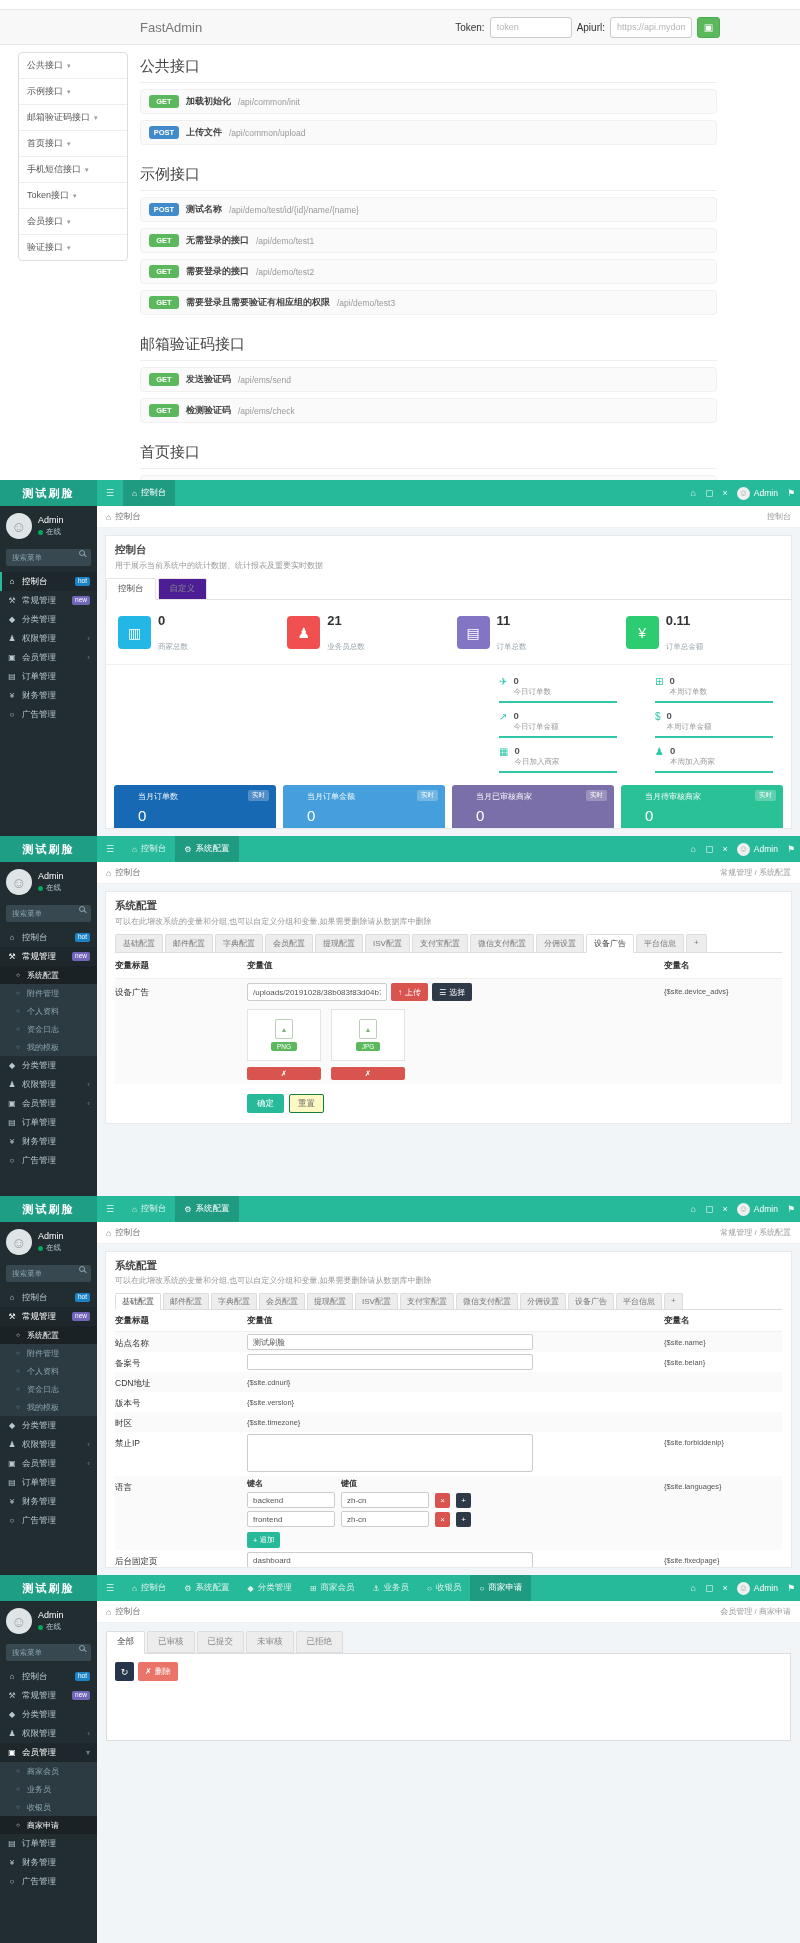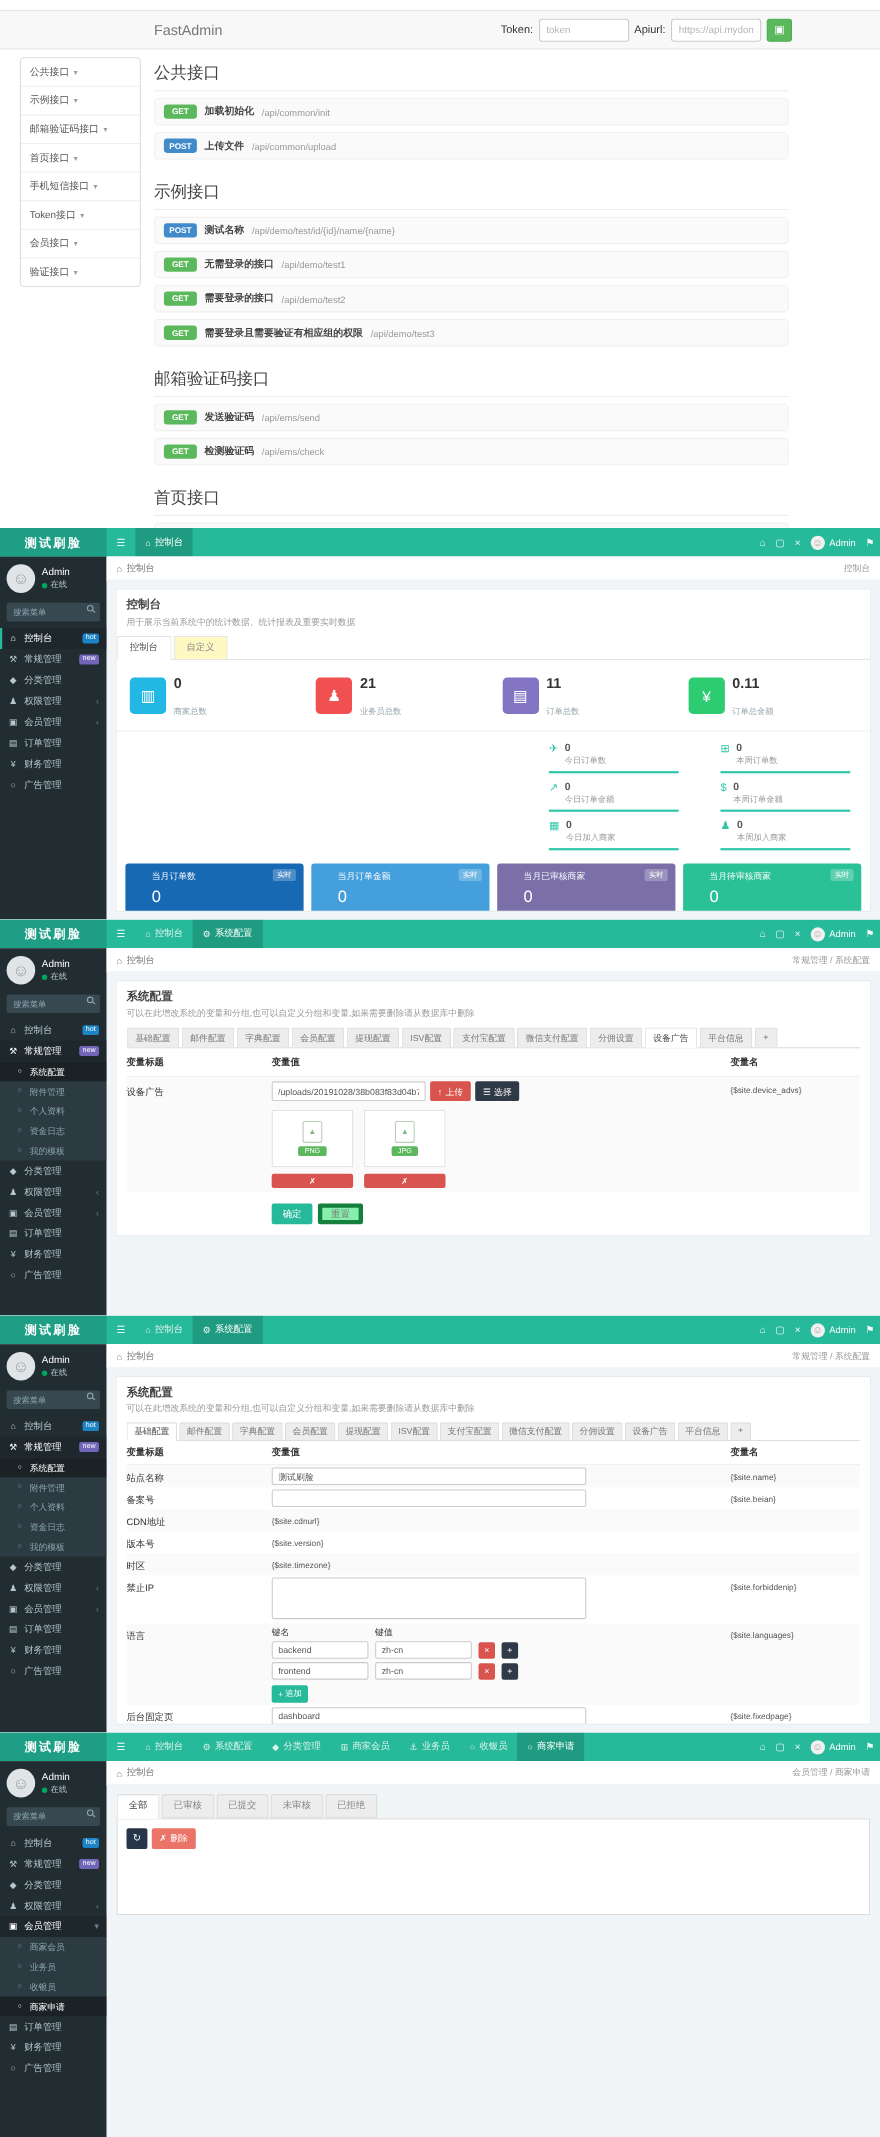--- a/index.html
+++ b/index.html
@@ -75,21 +75,21 @@
 .content{flex:1;padding:7px 8px;min-height:0}
 .content.flexcol{display:flex;flex-direction:column}
 .panel{background:#fff;border:1px solid #e7eaec}
 .panel.fill{flex:1;overflow:hidden}
 
 
 .db-head{padding:7px 9px 0}
 .db-title{font-size:10.5px;font-weight:bold;color:#444}
 .db-sub{font-size:8px;color:#999;margin-top:3px}
 .db-tabs{display:flex;gap:2px;margin-top:7px;border-bottom:1px solid #e4e4e4}
-.db-tab{padding:4px 11px;font-size:8.5px;color:#888;background:#fef9c3;border:1px solid #e4e4e4;border-bottom:none;border-radius:2px 2px 0 0}
+.db-tab{padding:4px 11px;font-size:8.5px;color:#888;background:#4c1d95;border:1px solid #e4e4e4;border-bottom:none;border-radius:2px 2px 0 0}
 .db-tab.active{background:#fff;color:#555;margin-bottom:-1px;border-bottom:1px solid #fff}
 .cards{display:flex;border-bottom:1px solid #f0f0f0;padding:9px 4px 8px}
 .card{flex:1;display:flex;align-items:center;gap:7px;padding:4px 8px}
 .cicon{width:33px;height:33px;border-radius:4px;color:#fff;font-size:14px;display:flex;align-items:center;justify-content:center;flex-shrink:0}
 .cval{font-size:13px;font-weight:bold;color:#333}
 .clab{font-size:7.5px;color:#98a6ad;margin-top:14px}
 .mini{display:grid;grid-template-columns:118px 118px;gap:7px 38px;justify-content:end;padding:10px 18px 2px}
 .mini-item{display:flex;align-items:flex-start;gap:6px;border-bottom:2px solid #2fc7a7;padding-bottom:4px}
 .mini-ic{color:#2fc7a7;font-size:10px;margin-top:1px}
 .mini-val{font-size:9.5px;color:#555;font-weight:bold}
@@ -114,33 +114,33 @@
 .cfg-val{flex:1;min-width:0}
 .cfg-inline{display:flex;align-items:center;gap:4px}
 .cfg-name{width:118px;font-size:7.5px;color:#555;padding-top:4px;flex-shrink:0}
 .inp{height:18px;border:1px solid #ccc;border-radius:2px;font-size:8px;padding:0 5px;color:#555;background:#fff}
 .inp.focus{border-color:#66afe9;box-shadow:0 0 4px rgba(102,175,233,.6)}
 .inp-lg{width:286px}
 .upl{width:140px}
 .btn{border-radius:2px;color:#fff;font-size:8px;height:18px;padding:0 7px;display:inline-flex;align-items:center;gap:3px}
 .btn-red{background:#d9534f}
 .btn-dark{background:#2f3a48}
-.btn-gray{background:#86efac;border:4px solid #15803d;color:#777}
+.btn-gray{background:#fef9c3;border:1px solid #15803d;color:#777}
 .att-row{display:flex;gap:10px;margin-top:8px}
 .att{width:74px}
 .att-card{height:52px;border:1px solid #e4e4e4;background:#fff;display:flex;flex-direction:column;align-items:center;justify-content:center;gap:3px}
 .att-file{width:18px;height:20px;border:1px solid #b9cdb9;border-radius:2px;display:flex;align-items:center;justify-content:center;font-size:7px;color:#7ab87a}
 .att-tag{background:#5cb85c;color:#fff;font-size:6.5px;padding:1px 6px;border-radius:2px}
 .att-del{margin-top:6px;height:13px;background:#d9534f;color:#fff;font-size:7.5px;display:flex;align-items:center;justify-content:center;border-radius:2px;cursor:pointer}
 .form-btns{display:flex;gap:5px;padding:10px 0 10px 132px}
 .btn-submit{background:var(--teal);height:19px;font-size:8.5px;padding:0 10px}
 .btn-reset{height:19px;font-size:8.5px;padding:0 8px}
 .hint{font-size:7.5px;color:#999;margin-left:6px}
 .txt{width:286px;height:38px;border:1px solid #ccc;border-radius:2px;resize:none}
-.fl-head{display:flex;gap:6px;font-size:8px;font-weight:normal;color:#333;margin-bottom:3px}
+.fl-head{display:flex;gap:6px;font-size:8px;font-weight:bold;color:#333;margin-bottom:3px}
 .fl-head span{width:88px}
 .fl-row{display:flex;gap:6px;margin-bottom:3px;align-items:center}
 .fl-in{width:88px;height:15px}
 .fl-btn{width:15px;height:15px;border-radius:2px;color:#fff;font-size:8px;display:flex;align-items:center;justify-content:center}
 .fl-del{background:#d9534f}.fl-add{background:#2f3a48}
 .fl-append{margin-top:2px;height:16px;background:var(--teal);color:#fff;font-size:7.5px;padding:0 6px;border-radius:2px;display:inline-flex;align-items:center;gap:2px}
 .cfg-compact .cfg-row{padding:2px 0}
 .cfg-compact .inp{height:16px}
 .cfg-compact .cfg-cols{padding:5px 0 4px}
 .cfg-compact .cfg-tab{padding:2px 6px}

